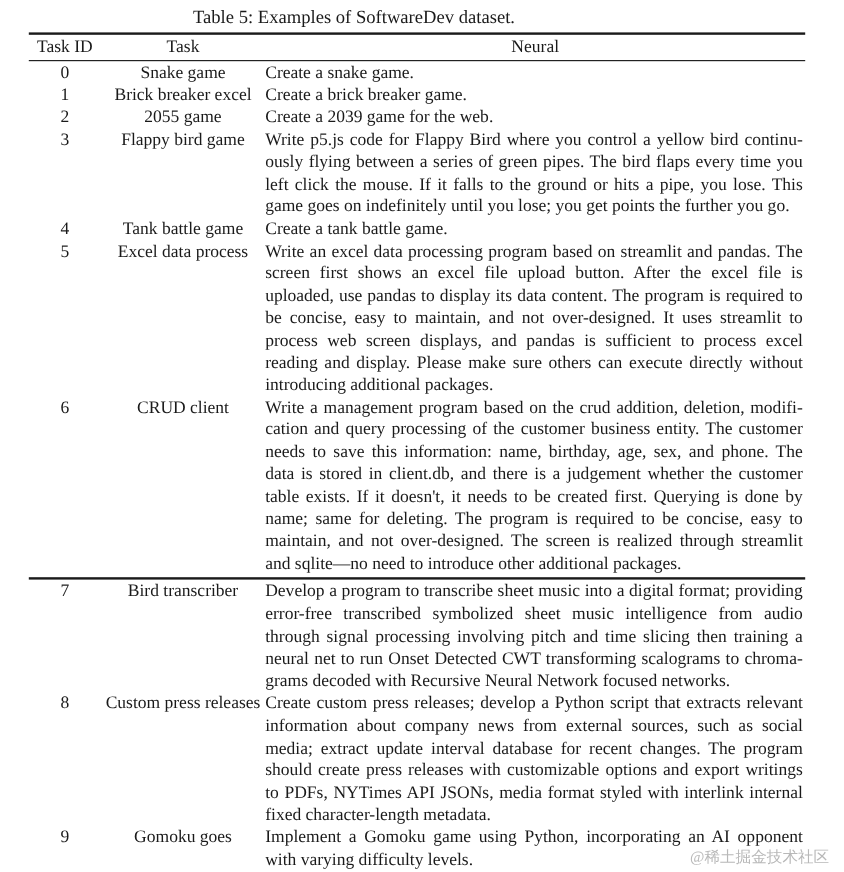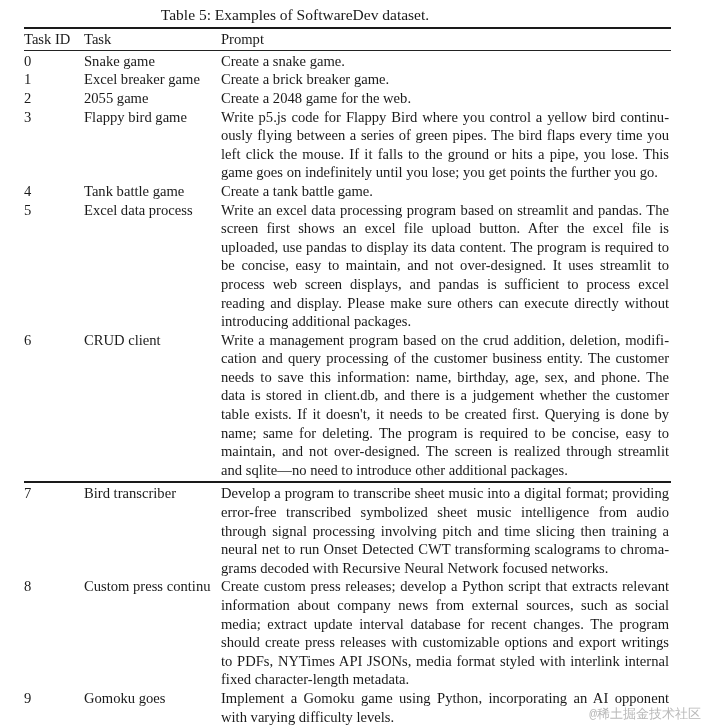--- a/index.html
+++ b/index.html
@@ -16,73 +16,73 @@
     position: absolute; left: 24px; top: 27px; width: 647px;
   }
   .rule-thick { height: 2px; background: #1a1a1a; }
   .rule-thin { height: 1.2px; background: #222; }
   table { border-collapse: collapse; width: 647px; table-layout: fixed; }
   col.c-id { width: 60px; }
   col.c-task { width: 137px; }
   col.c-prompt { width: 450px; }
   td, th {
     font-size: 14.6px; line-height: 18.6px; padding: 0; vertical-align: top;
-    font-weight: normal; text-align: left;
+    font-weight: normal; text-align: center;
   }
   th { padding-top: 1px; padding-bottom: 1px; }
   td.prompt { text-align: justify; hyphens: manual; padding-right: 2px; }
   tr.first td { padding-top: 1px; }
   .watermark {
-    position: absolute; right: 2px; bottom: 4px; font-size: 13px;
-    color: rgba(160,160,160,0.75); font-family: Liberation Mono, monospace;
+    position: absolute; right: 12px; bottom: 4px; font-size: 13px;
+    color: rgba(160,160,160,0.75); font-family: Liberation Serif, serif;
   }
 </style>
 </head>
 <body>
 
 <div class="caption">Table 5: Examples of SoftwareDev dataset.</div>
 
 <div class="table-wrap">
   <div class="rule-thick"></div>
   <table>
     <colgroup>
         <col class="c-id">
         <col class="c-task">
         <col class="c-prompt">
       </colgroup>
     <thead>
       <tr>
         <th>Task ID</th>
         <th>Task</th>
-        <th>Prompt</th>
+        <th>Neural</th>
       </tr>
     </thead>
   </table>
   <div class="rule-thin"></div>
   <table>
     <colgroup>
         <col class="c-id">
         <col class="c-task">
         <col class="c-prompt">
       </colgroup>
     <tbody id="body-a">
         <tr class="first">
           <td>0</td>
           <td>Snake game</td>
           <td class="prompt">Create a snake game.</td>
         </tr>
         <tr>
           <td>1</td>
-          <td>Excel breaker game</td>
+          <td>Brick breaker excel</td>
           <td class="prompt">Create a brick breaker game.</td>
         </tr>
         <tr>
           <td>2</td>
           <td>2055 game</td>
-          <td class="prompt">Create a 2048 game for the web.</td>
+          <td class="prompt">Create a 2039 game for the web.</td>
         </tr>
         <tr>
           <td>3</td>
           <td>Flappy bird game</td>
           <td class="prompt">Write p5.js code for Flappy Bird where you control a yellow bird continu­ously flying between a series of green pipes. The bird flaps every time you left click the mouse. If it falls to the ground or hits a pipe, you lose. This game goes on indefinitely until you lose; you get points the further you go.</td>
         </tr>
         <tr>
           <td>4</td>
           <td>Tank battle game</td>
           <td class="prompt">Create a tank battle game.</td>
@@ -107,21 +107,21 @@
         <col class="c-prompt">
       </colgroup>
     <tbody id="body-b">
         <tr class="first">
           <td>7</td>
           <td>Bird transcriber</td>
           <td class="prompt">Develop a program to transcribe sheet music into a digital format; provid­ing error-free transcribed symbolized sheet music intelligence from audio through signal processing involving pitch and time slicing then training a neural net to run Onset Detected CWT transforming scalograms to chroma­grams decoded with Recursive Neural Network focused networks.</td>
         </tr>
         <tr>
           <td>8</td>
-          <td>Custom press continu</td>
+          <td>Custom press releases</td>
           <td class="prompt">Create custom press releases; develop a Python script that extracts rele­vant information about company news from external sources, such as social media; extract update interval database for recent changes. The program should create press releases with customizable options and export writings to PDFs, NYTimes API JSONs, media format styled with interlink internal fixed character-length metadata.</td>
         </tr>
         <tr>
           <td>9</td>
           <td>Gomoku goes</td>
           <td class="prompt">Implement a Gomoku game using Python, incorporating an AI opponent with varying difficulty levels.</td>
         </tr>
         <tr>
           <td>10</td>
           <td>Weather dashboard</td>

